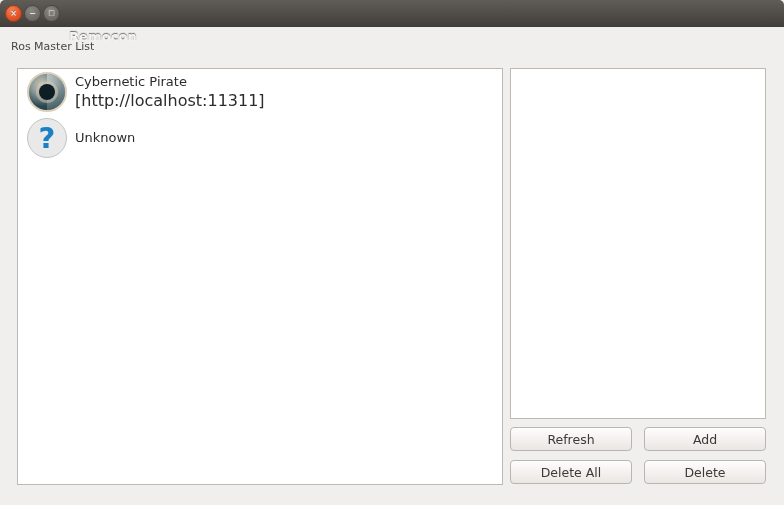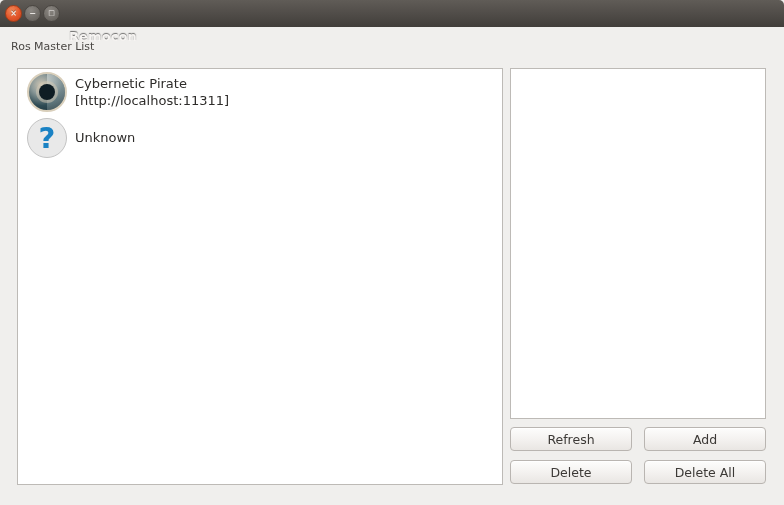--- a/index.html
+++ b/index.html
@@ -135,21 +135,21 @@
     display: flex;
     flex-direction: column;
     justify-content: flex-start;
     line-height: 1.32;
   }
   .item-name {
     font-size: 13px;
     color: #2e2c2a;
   }
   .item-uri {
-    font-size: 13px;
+    font-size: 16px;
     color: #2e2c2a;
   }
 
   
   .emblem {
     width: 40px;
     height: 40px;
     border-radius: 50%;
     background:
       radial-gradient(circle at 34% 30%, #cfc6b4 0%, #8d9a99 28%, #2e4b54 60%, #16252c 100%);
@@ -293,17 +293,17 @@
       </div>
     </div>
 
   </div>
 
   <div class="side-panel"></div>
 
   <div class="button-grid">
     <button class="btn">Refresh</button>
     <button class="btn">Add</button>
+    <button class="btn">Delete All</button>
     <button class="btn">Delete</button>
-    <button class="btn">Delete All</button>
   </div>
 
 </div>
 
 </body></html>

